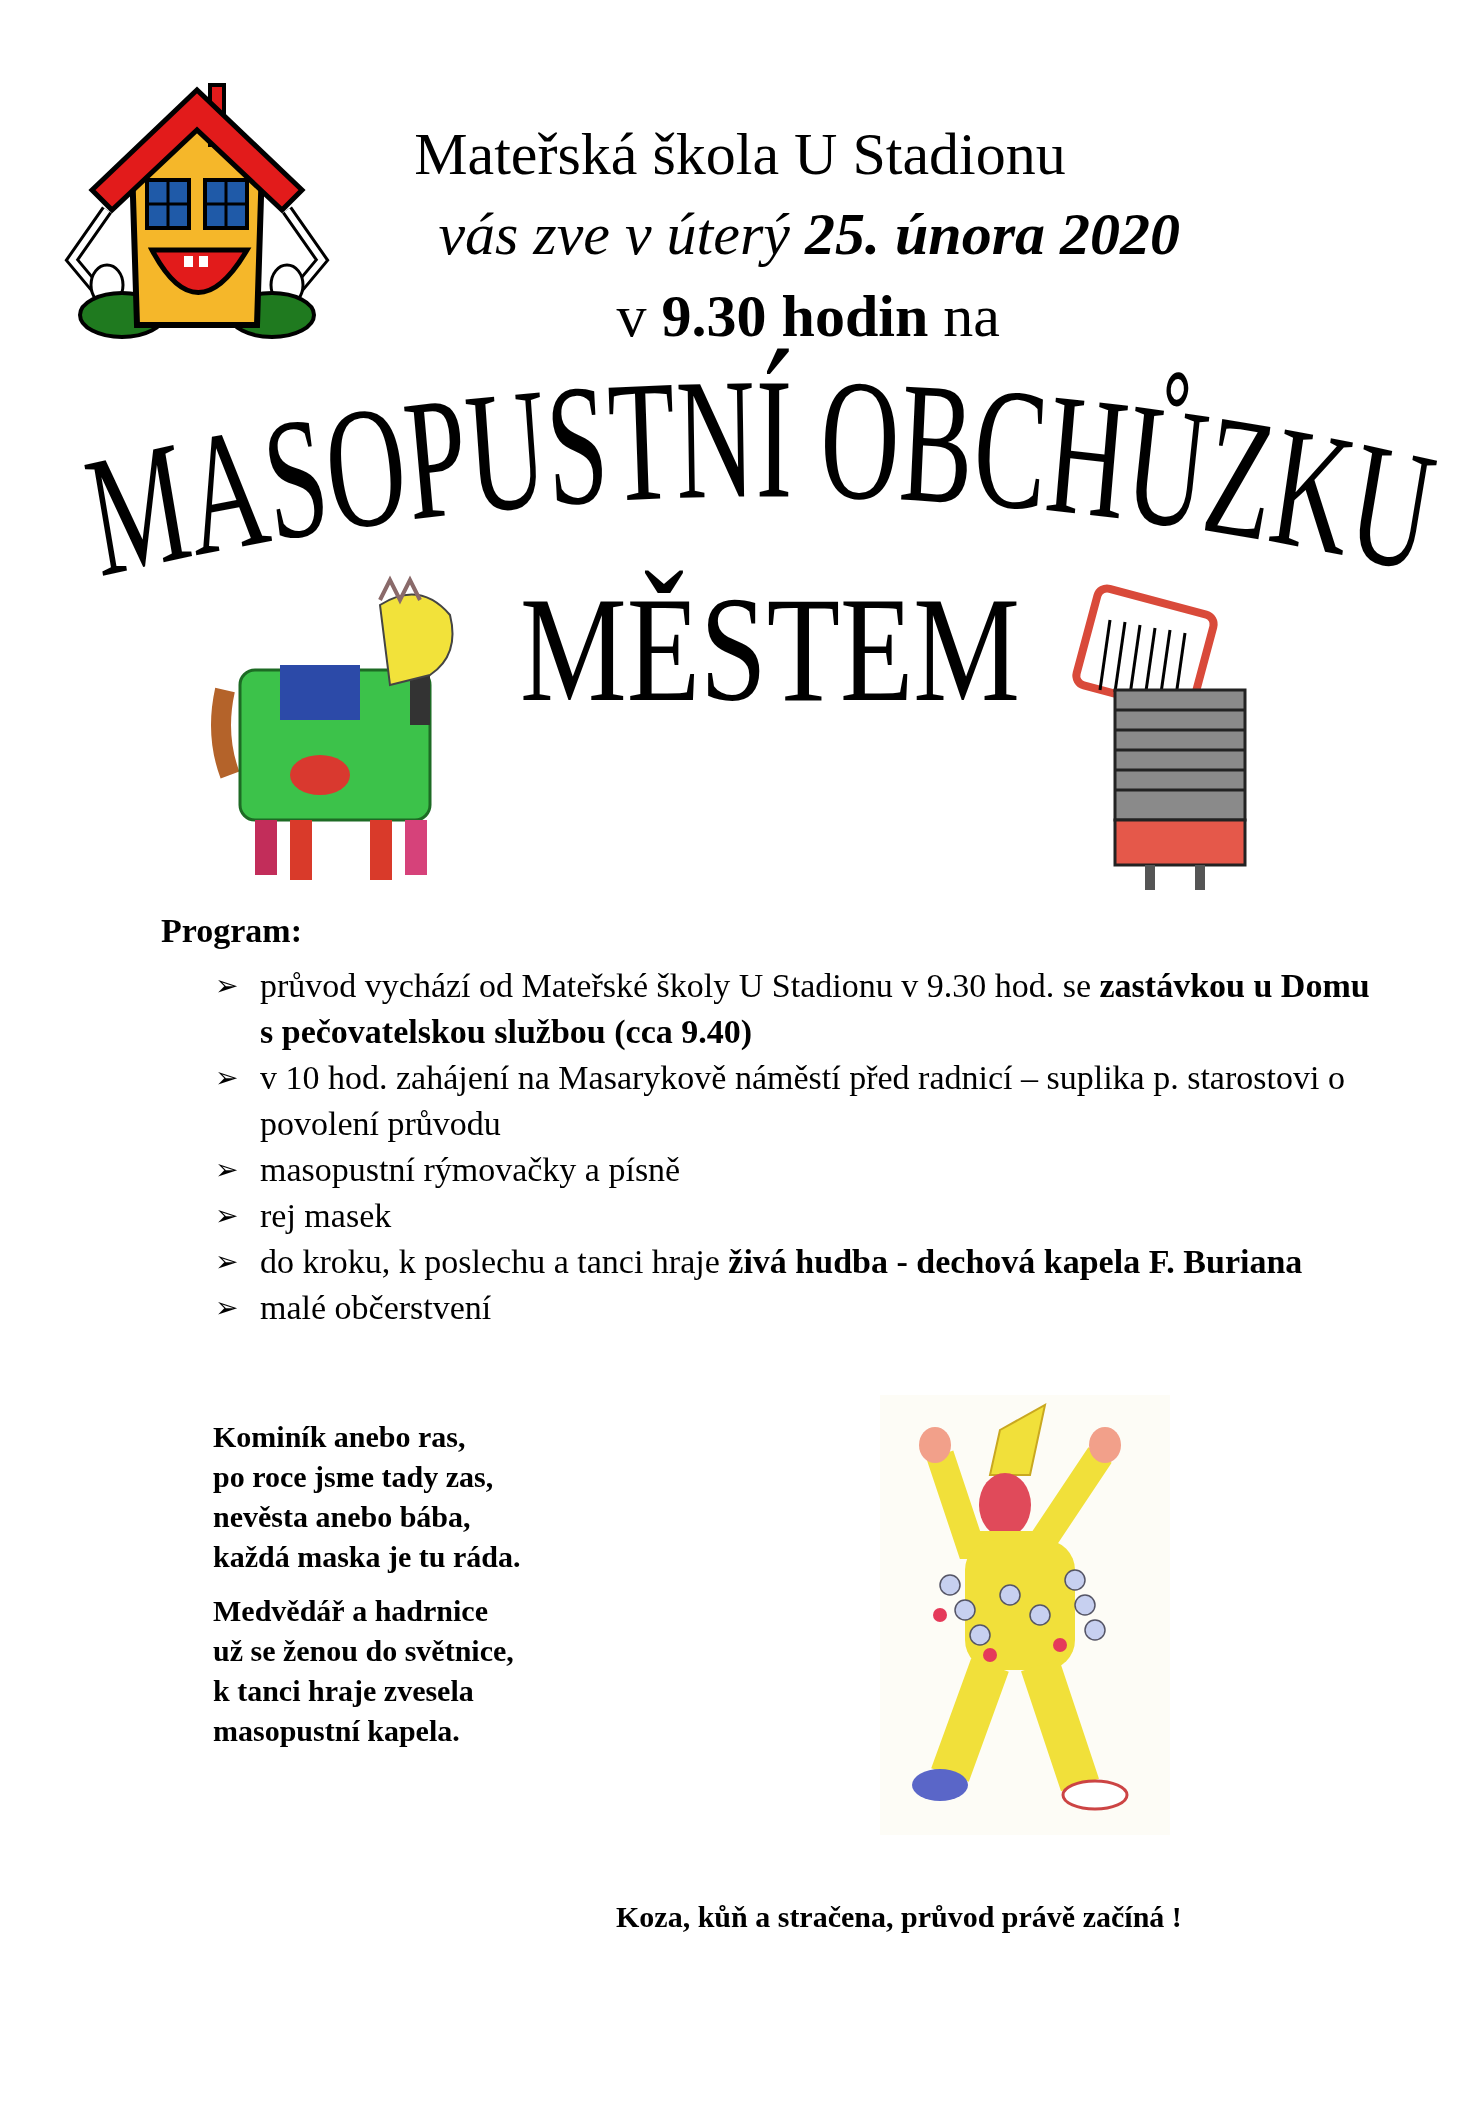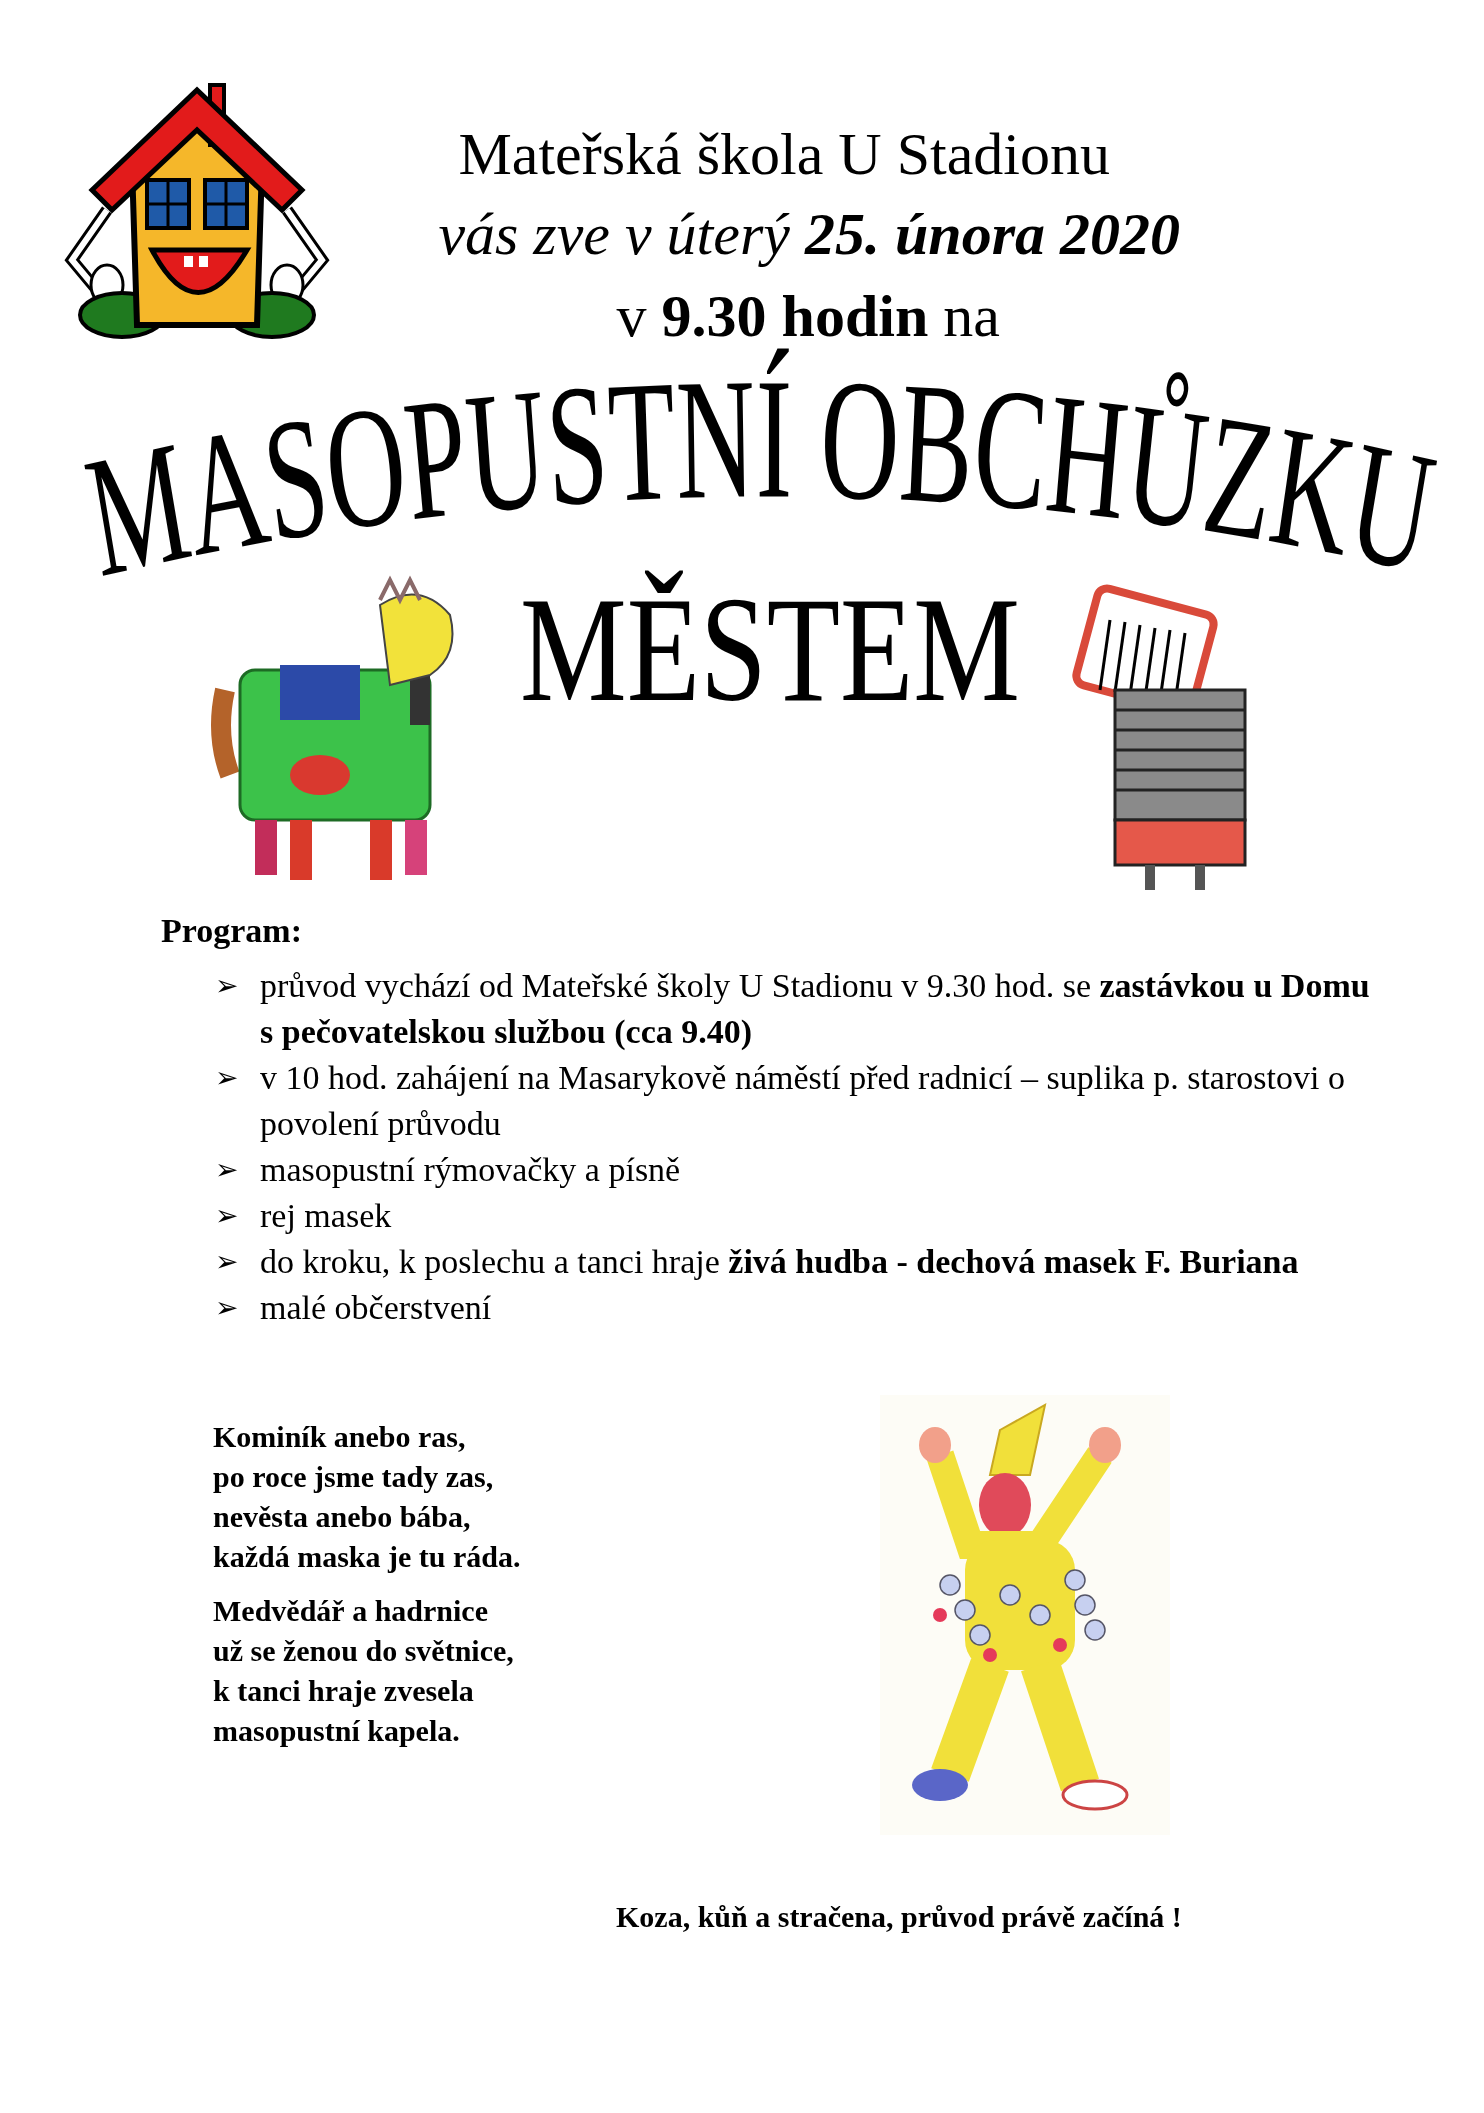--- a/index.html
+++ b/index.html
@@ -66,21 +66,21 @@
     <rect x="153" y="120" width="42" height="48" fill="#1f5aa8" stroke="#000" stroke-width="4"></rect>
     <line x1="174" y1="120" x2="174" y2="168" stroke="#000" stroke-width="3"></line>
     <line x1="153" y1="144" x2="195" y2="144" stroke="#000" stroke-width="3"></line>
 
     <path d="M100 190 Q145 275 195 190 Z" fill="#e21b1b" stroke="#000" stroke-width="5"></path>
     <rect x="132" y="196" width="9" height="11" fill="#fff"></rect>
     <rect x="147" y="196" width="9" height="11" fill="#fff"></rect>
   </svg>
 </div>
 
-<div class="abs hdr1" style="text-align:right;white-space:nowrap;">Mateřská škola  U Stadionu</div>
+<div class="abs hdr1" style="text-align:center;white-space:nowrap;">Mateřská škola  U Stadionu</div>
 <div class="abs hdr2" style="text-align:right;white-space:nowrap;font-style:italic;">
   <span>vás zve v úterý </span><b>25. února  2020</b>
 </div>
 <div class="abs hdr3" style="text-align:right;white-space:nowrap;">
   <span>v </span><b>9.30 hodin</b><span> na</span>
 </div>
 
 <div class="abs title-wrap">
   <svg class="title-svg" viewBox="0 0 1360 340">
     <defs>
@@ -133,21 +133,21 @@
     <rect x="140" y="285" width="10" height="25" fill="#555"></rect>
   </svg>
 </div>
 
 <div class="abs program-title">Program:</div>
 <ul class="abs program-list">
   <li><span class="bullet">➢</span><span>průvod vychází od Mateřské školy U Stadionu v 9.30 hod. se </span><b>zastávkou u Domu s pečovatelskou službou (cca 9.40)</b></li>
   <li><span class="bullet">➢</span><span>v 10 hod. zahájení na Masarykově náměstí před radnicí – suplika p. starostovi o povolení průvodu</span></li>
   <li><span class="bullet">➢</span><span>masopustní rýmovačky a písně</span></li>
   <li><span class="bullet">➢</span><span>rej masek</span></li>
-  <li><span class="bullet">➢</span><span>do kroku, k poslechu a tanci hraje </span><b>živá hudba - dechová masek F. Buriana</b></li>
+  <li><span class="bullet">➢</span><span>do kroku, k poslechu a tanci hraje </span><b>živá hudba - dechová kapela F. Buriana</b></li>
   <li><span class="bullet">➢</span><span>malé občerstvení</span></li>
 </ul>
 
 <div class="abs poem">
   <div class="stanza">
     <div>Kominík anebo ras,</div>
     <div>po roce jsme tady zas,</div>
     <div>nevěsta anebo bába,</div>
     <div>každá maska je tu ráda.</div>
   </div>

